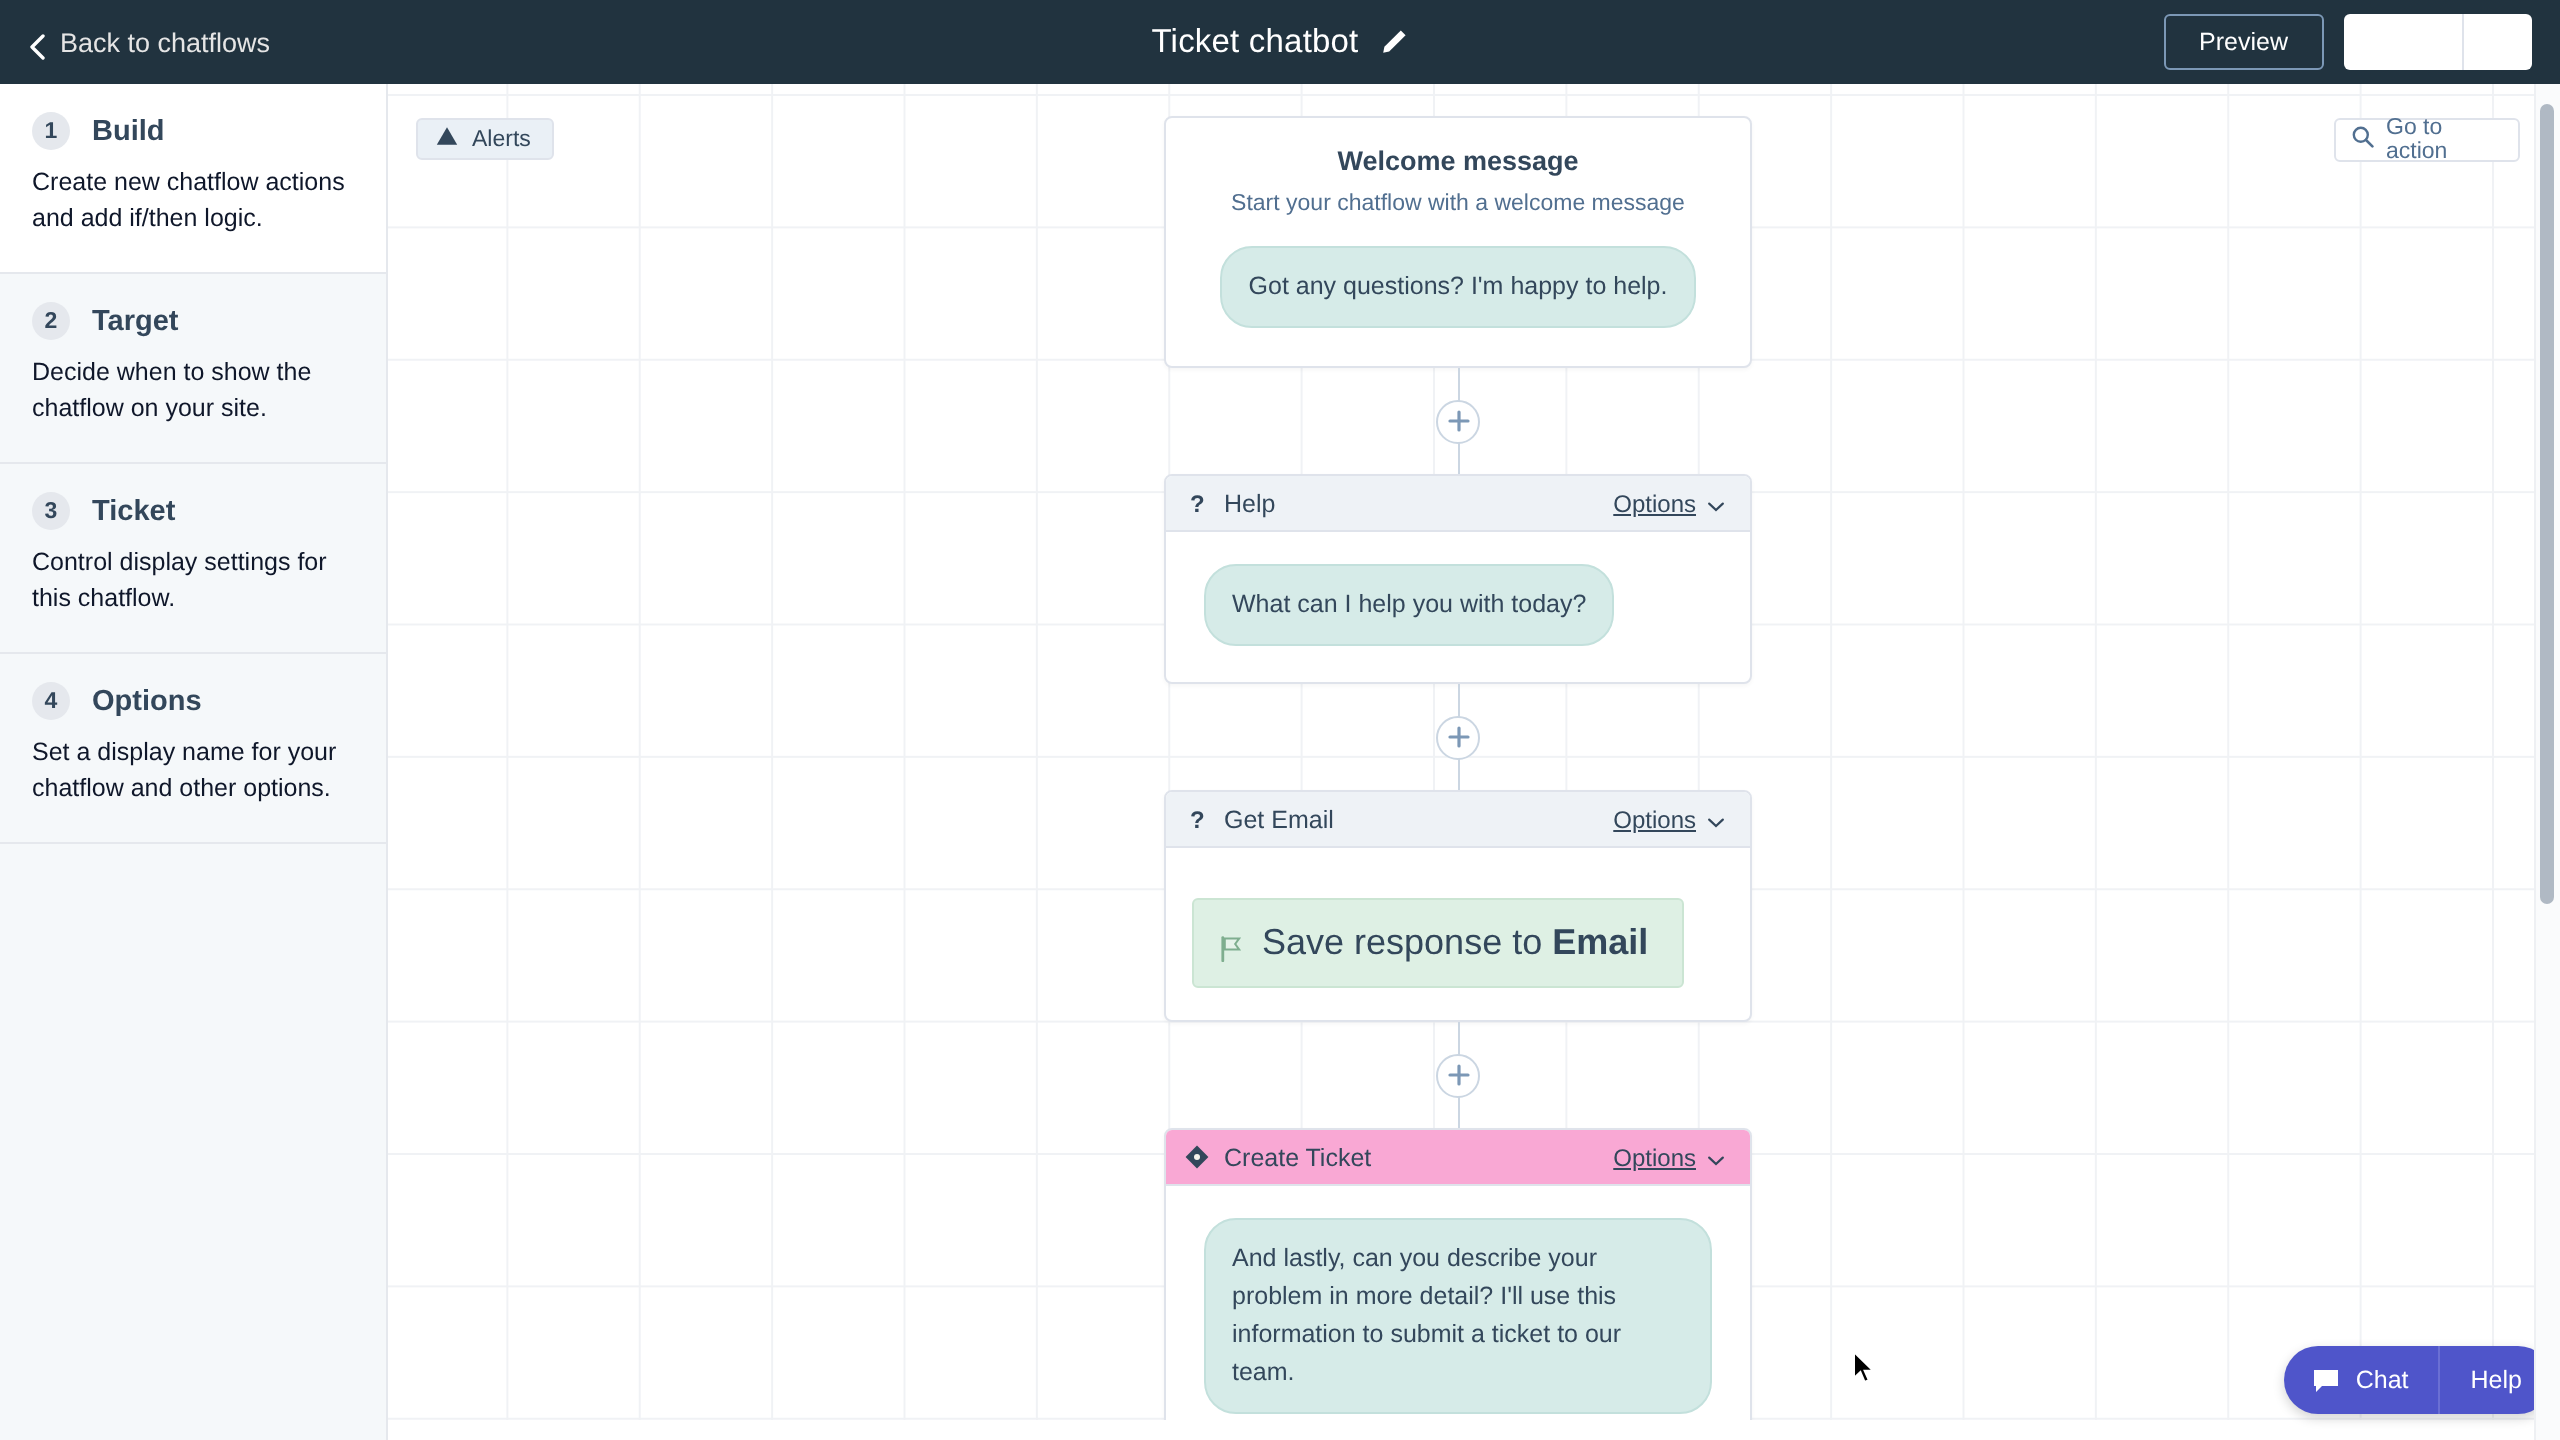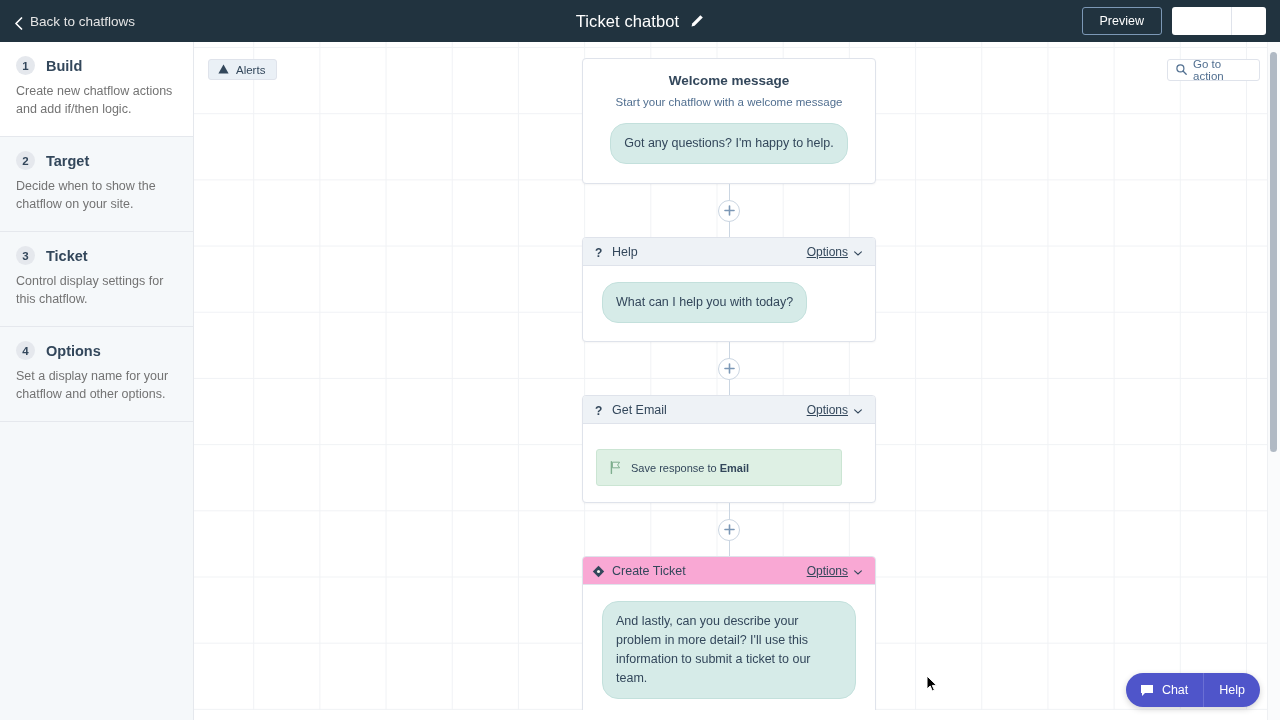--- a/index.html
+++ b/index.html
@@ -85,21 +85,21 @@
   .side-step.active { background: #ffffff; }
   .side-head { display: flex; align-items: center; gap: 11px; margin-bottom: 7px; }
   .side-num {
     width: 19px; height: 19px; border-radius: 50%;
     background: #e5e8ed; color: #33475b;
     font-size: 11.5px; font-weight: bold;
     display: flex; align-items: center; justify-content: center;
     flex: 0 0 auto;
   }
   .side-title { font-size: 14.5px; font-weight: bold; color: #33475b; }
-  .side-desc { font-size: 12.5px; line-height: 18px; color: #737373; }
+  .side-desc { font-size: 12.5px; line-height: 18px; color: #0f172a; }
 
   
   #canvas {
     position: absolute; top: 42px; left: 191px;
     width: 1086px; height: 668px;
     background-color: #ffffff;
     background-image:
       linear-gradient(to right, #f0f2f5 1px, transparent 1px),
       linear-gradient(to bottom, #f0f2f5 1px, transparent 1px);
     background-size: 66.2px 66.2px;
@@ -189,29 +189,29 @@
     display: inline-block;
     text-align: left;
   }
   .bubble.full { display: block; margin-left: 14px; }
   .save-row {
     margin: 9px 14px 0 8px;
     background: #def0e4;
     border: 1px solid #cbe5d3;
     border-radius: 3px;
     padding: 11px 13px;
-    font-size: 11px; color: #33475b;
+    font-size: 18px; color: #33475b;
     display: flex; align-items: center; gap: 9px;
   }
   .save-row b { font-weight: bold; }
   .flag-icon { width: 12px; height: 13px; display:block; flex:0 0 auto; }
 
   
   #chat-widget {
-    position: absolute; right: 20px; bottom: 13px;
+    position: absolute; right: 4px; bottom: 13px;
     height: 34px;
     background: #4f55ca;
     border-radius: 17px;
     display: flex; align-items: center;
     z-index: 30;
     cursor: pointer;
     box-shadow: 0 2px 6px rgba(0,0,0,.18);
   }
   #chat-widget .seg { display: flex; align-items: center; gap: 8px; padding: 0 15px; height: 100%; color:#fff; font-size:12.5px; }
   #chat-widget .seg.first { padding-left: 14px; border-right: 1px solid #6a6fd4; }

